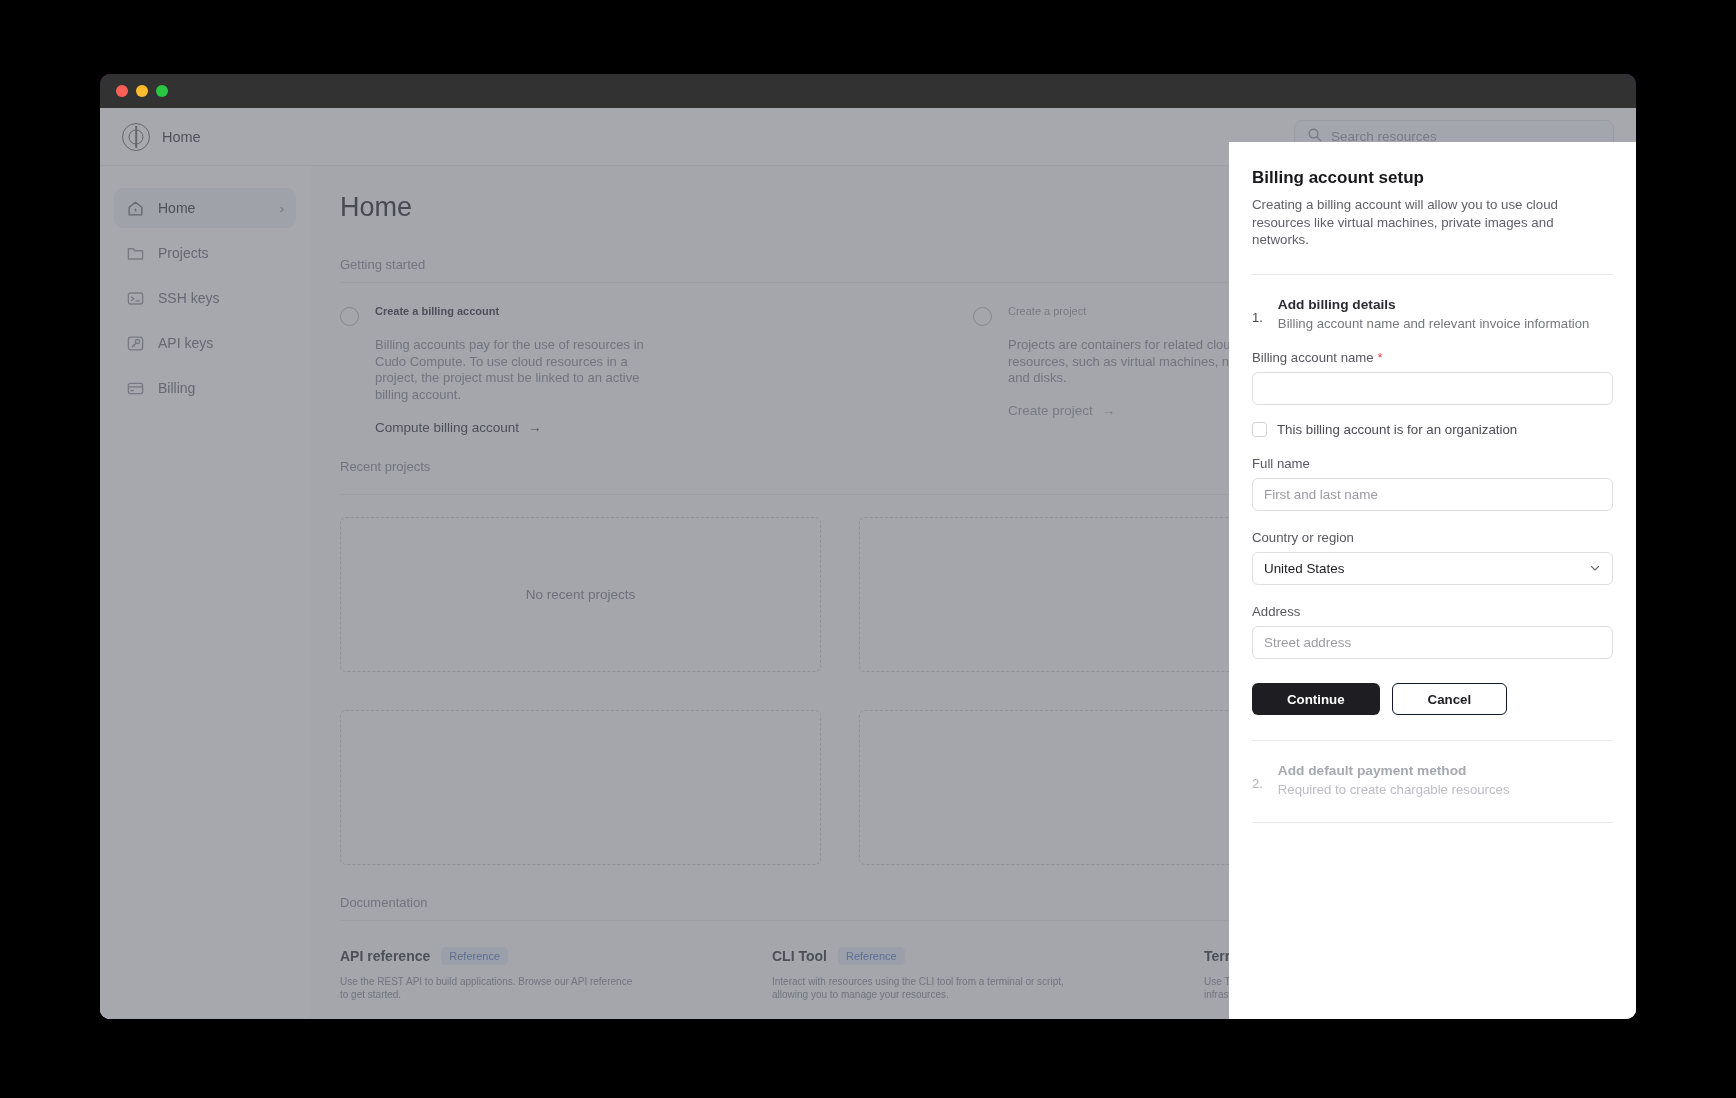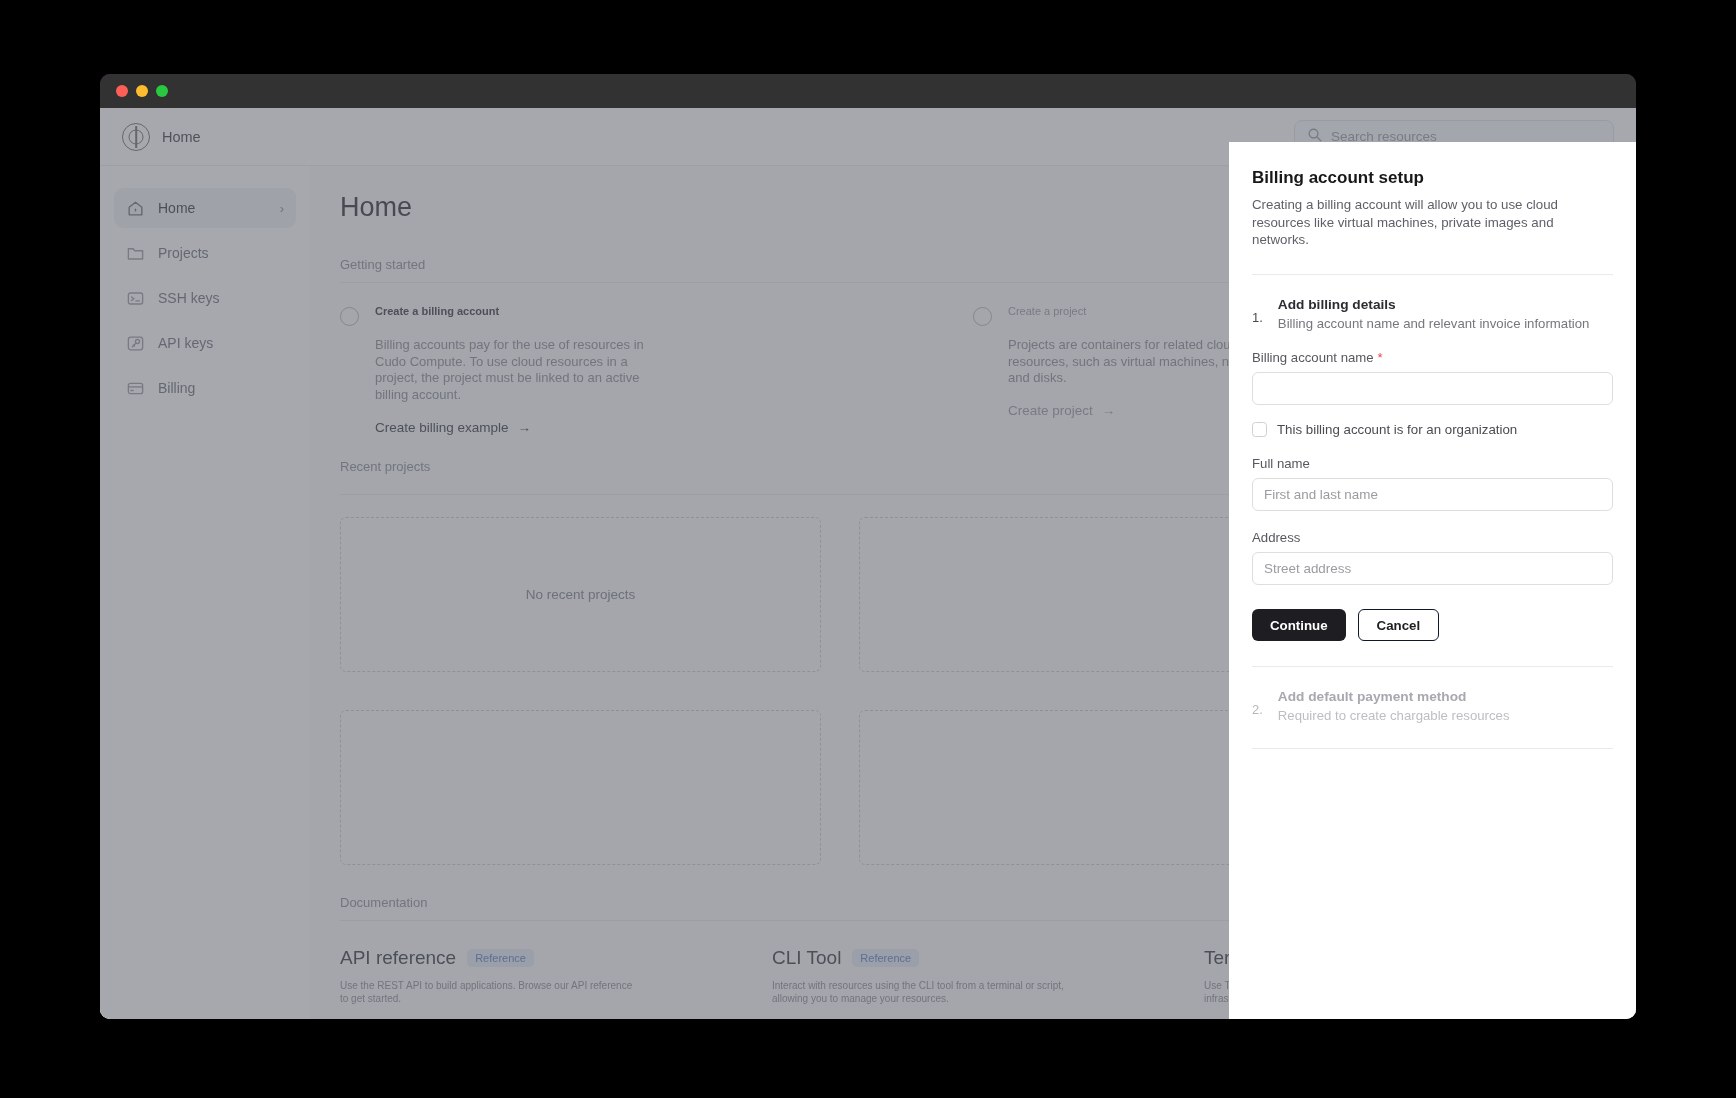--- a/index.html
+++ b/index.html
@@ -168,21 +168,21 @@
 
   .news-item { margin-bottom: 18px; }
   .news-emoji { font-size: 15px; }
   .news-text { font-size: 12.8px; color: #8d8d96; line-height: 1.3; margin-top: 4px; }
   .news-link { font-size: 12.8px; color: #3a3a42; margin-top: 5px; font-weight: bold; }
   .news-title { font-size: 13.5px; color: #3a3a42; font-weight: bold; margin-top: 16px; }
 
   .doc-grid { display: flex; gap: 30px; margin-top: 26px; }
   .doc-card { flex: 1 1 0; }
   .doc-top { display: flex; align-items: center; gap: 11px; }
-  .doc-title { font-size: 19px; color: #3a3a42; font-weight: normal; text-align: center; }
+  .doc-title { font-size: 14px; color: #3a3a42; font-weight: bold; text-align: center; }
   .badge {
     font-size: 11px; color: #5b82c0;
     background: #e4ebf6; border-radius: 5px;
     padding: 3px 8px;
   }
   .doc-body { font-size: 10px; color: #8d8d96; line-height: 1.3; margin-top: 10px; max-width: 300px; }
 
   
   .panel {
     position: absolute;
@@ -229,21 +229,21 @@
     border-radius: 3.5px; background: #fff;
     flex: 0 0 15px;
   }
   .checkrow span { font-size: 13.3px; color: #4b4b53; }
 
   .btn-row { display: flex; gap: 12px; margin-top: 24px; }
   .btn {
     height: 32px; border-radius: 6px;
     display: flex; align-items: center; justify-content: center;
     font-size: 13.3px; font-weight: bold;
-    padding: 0 18px;
+    padding: 0 35px;
   }
   .btn-primary { background: #1e1e22; color: #fff; }
   .btn-secondary { background: #fff; color: #1e1e22; border: 1px solid #0f172a; }
 </style>
 </head>
 <body>
 
 <div id="stage">
 
   <div class="window">
@@ -341,21 +341,21 @@
 
           <div class="gs-grid">
 
             <div class="gs-card">
               <div class="gs-head">
                 <div class="gs-circle"></div>
                 <div class="gs-title">Create a billing account</div>
               </div>
               <div class="gs-body">Billing accounts pay for the use of resources in Cudo Compute. To use cloud resources in a project, the project must be linked to an active billing account.</div>
               <div class="gs-link">
-                <span>Create billing example</span>
+                <span>Compute billing account</span>
                 <span>→</span>
               </div>
             </div>
 
             <div class="gs-card">
               <div class="gs-head">
                 <div class="gs-circle"></div>
                 <div class="gs-title muted">Create a project</div>
               </div>
               <div class="gs-body">Projects are containers for related cloud resources, such as virtual machines, networks and disks.</div>
@@ -464,20 +464,31 @@
           <span>This billing account is for an organization</span>
         </div>
 
         <div class="field">
           <div class="field-label">Full name</div>
           <div class="input">
             <span class="ph">First and last name</span>
           </div>
         </div>
 
+        <div class="field">
+          <div class="field-label">Country or region</div>
+          <div class="input">
+            <span class="val">United States</span>
+            <span class="caret">
+              <svg width="12" height="12" viewBox="0 0 24 24" fill="none" stroke="#6b6b73" stroke-width="2.2" stroke-linecap="round" stroke-linejoin="round">
+                <polyline points="5,9 12,16 19,9"></polyline>
+              </svg>
+            </span>
+          </div>
+        </div>
 
         <div class="field">
           <div class="field-label">Address</div>
           <div class="input">
             <span class="ph">Street address</span>
           </div>
         </div>
 
         <div class="btn-row">
           <div class="btn btn-primary">Continue</div>

